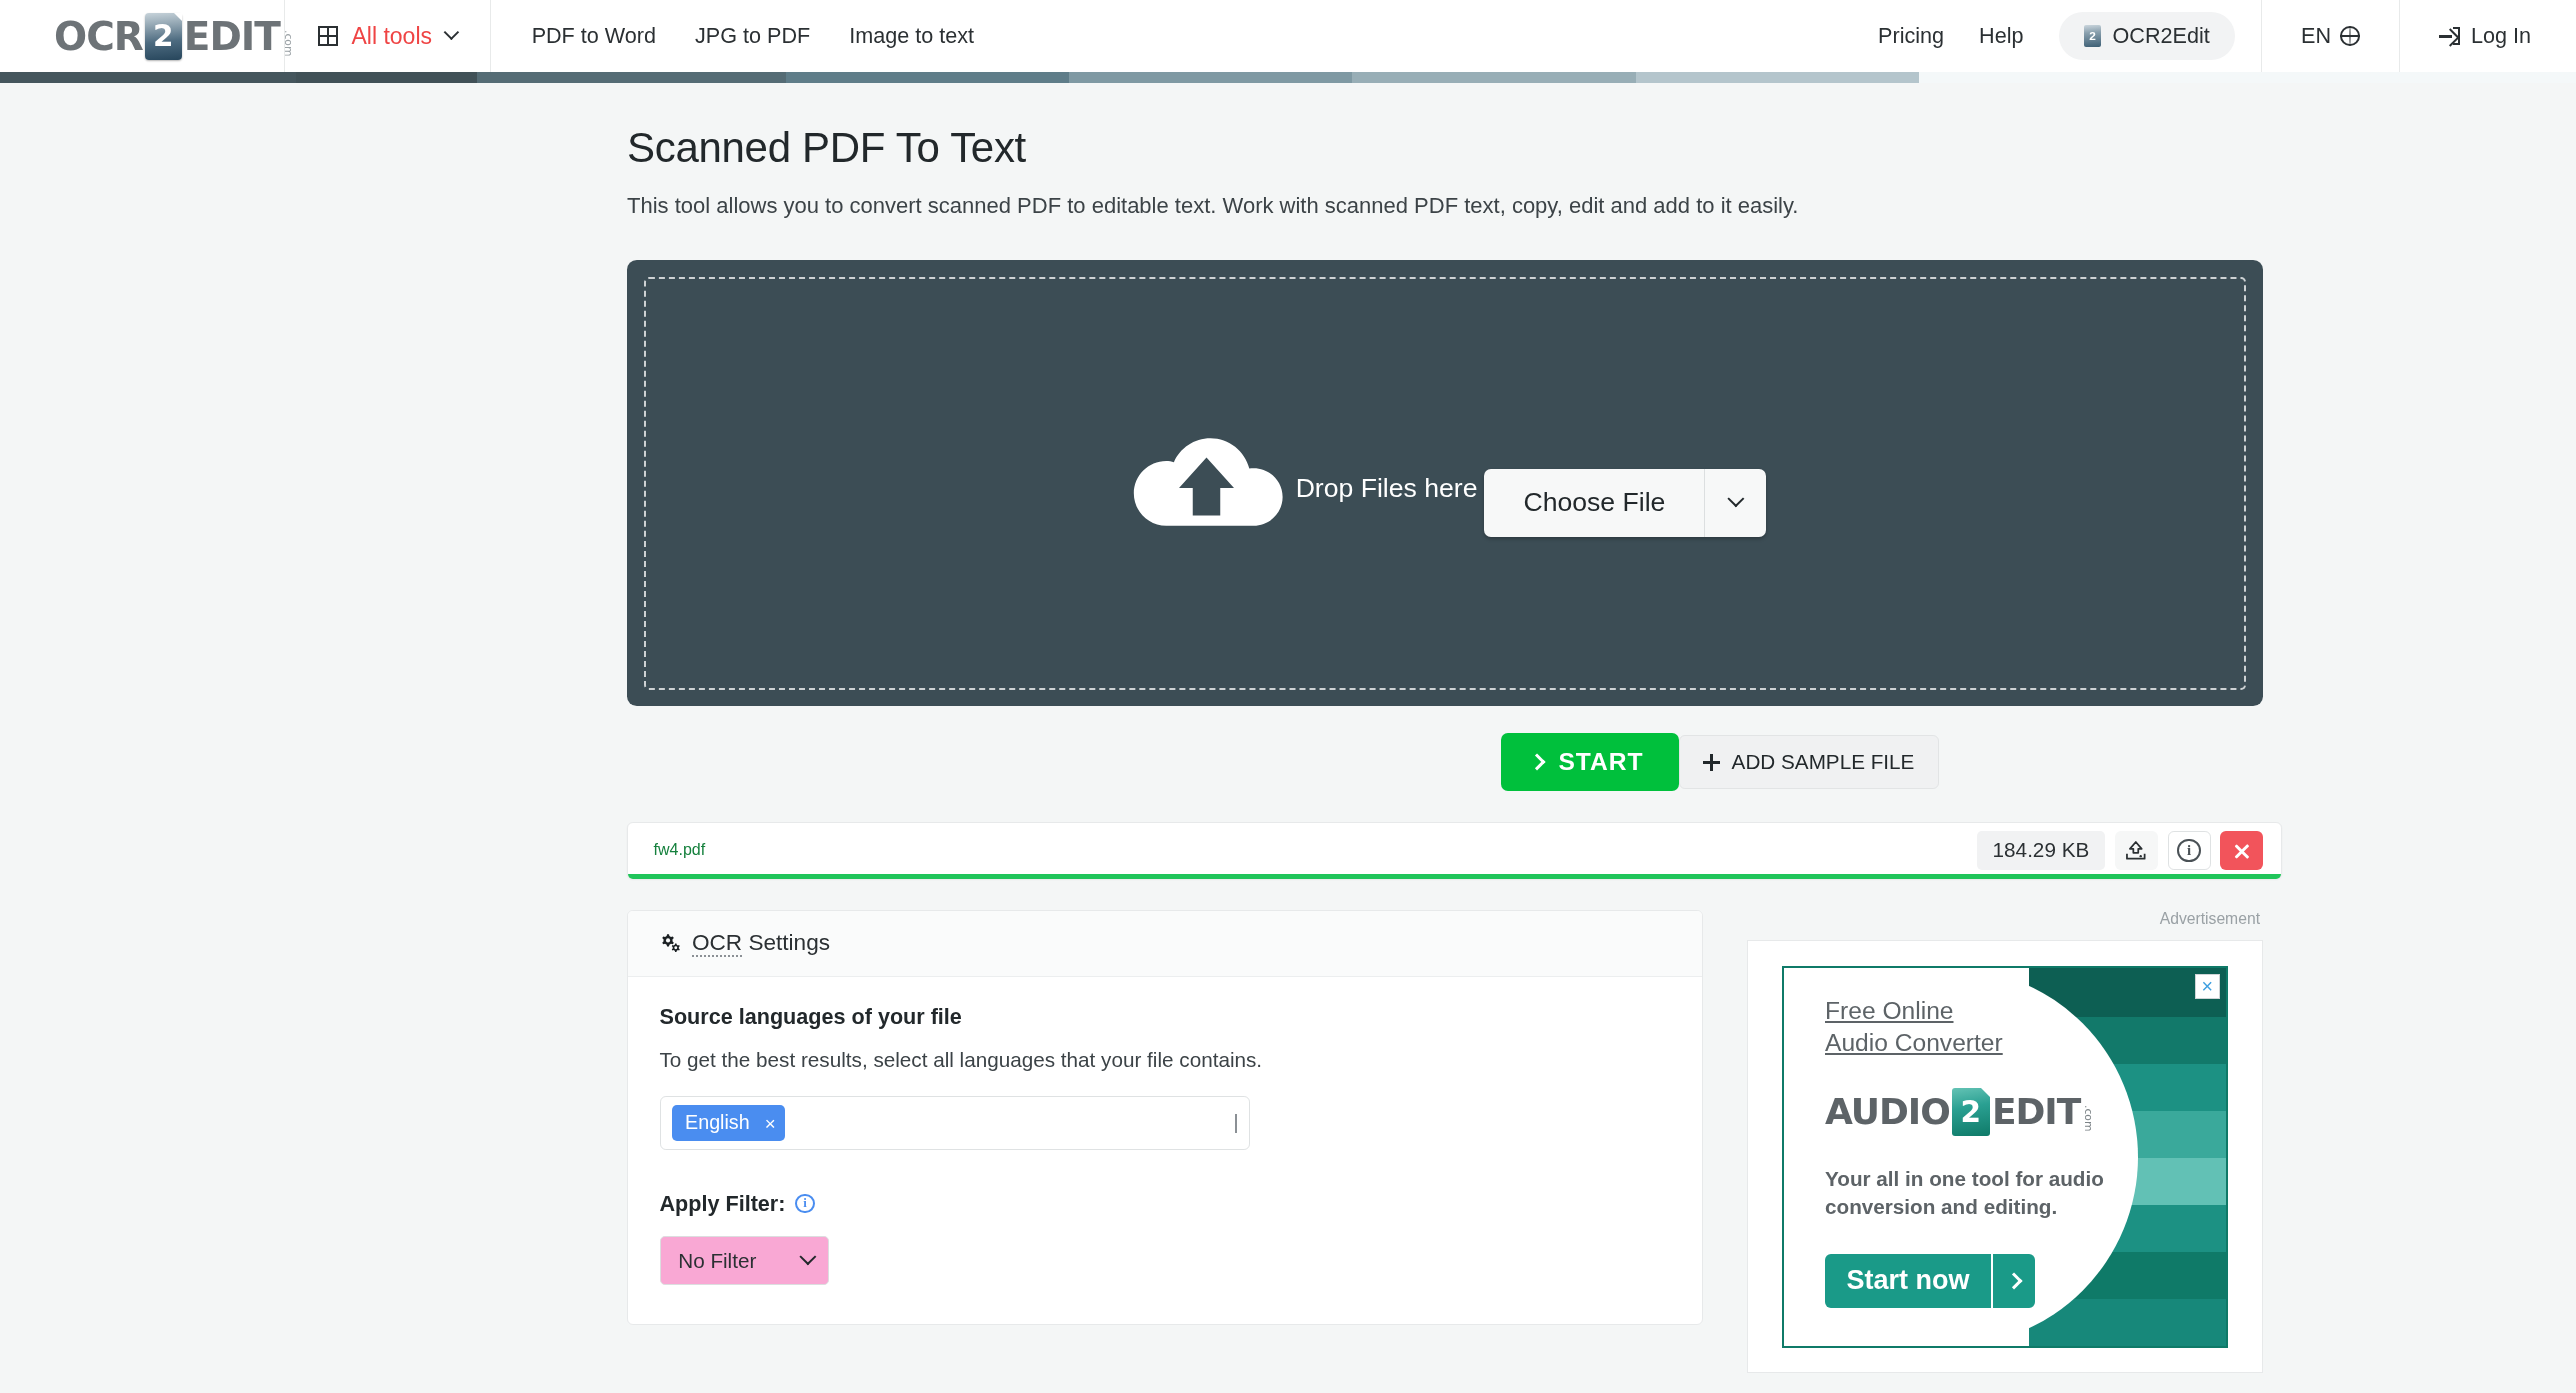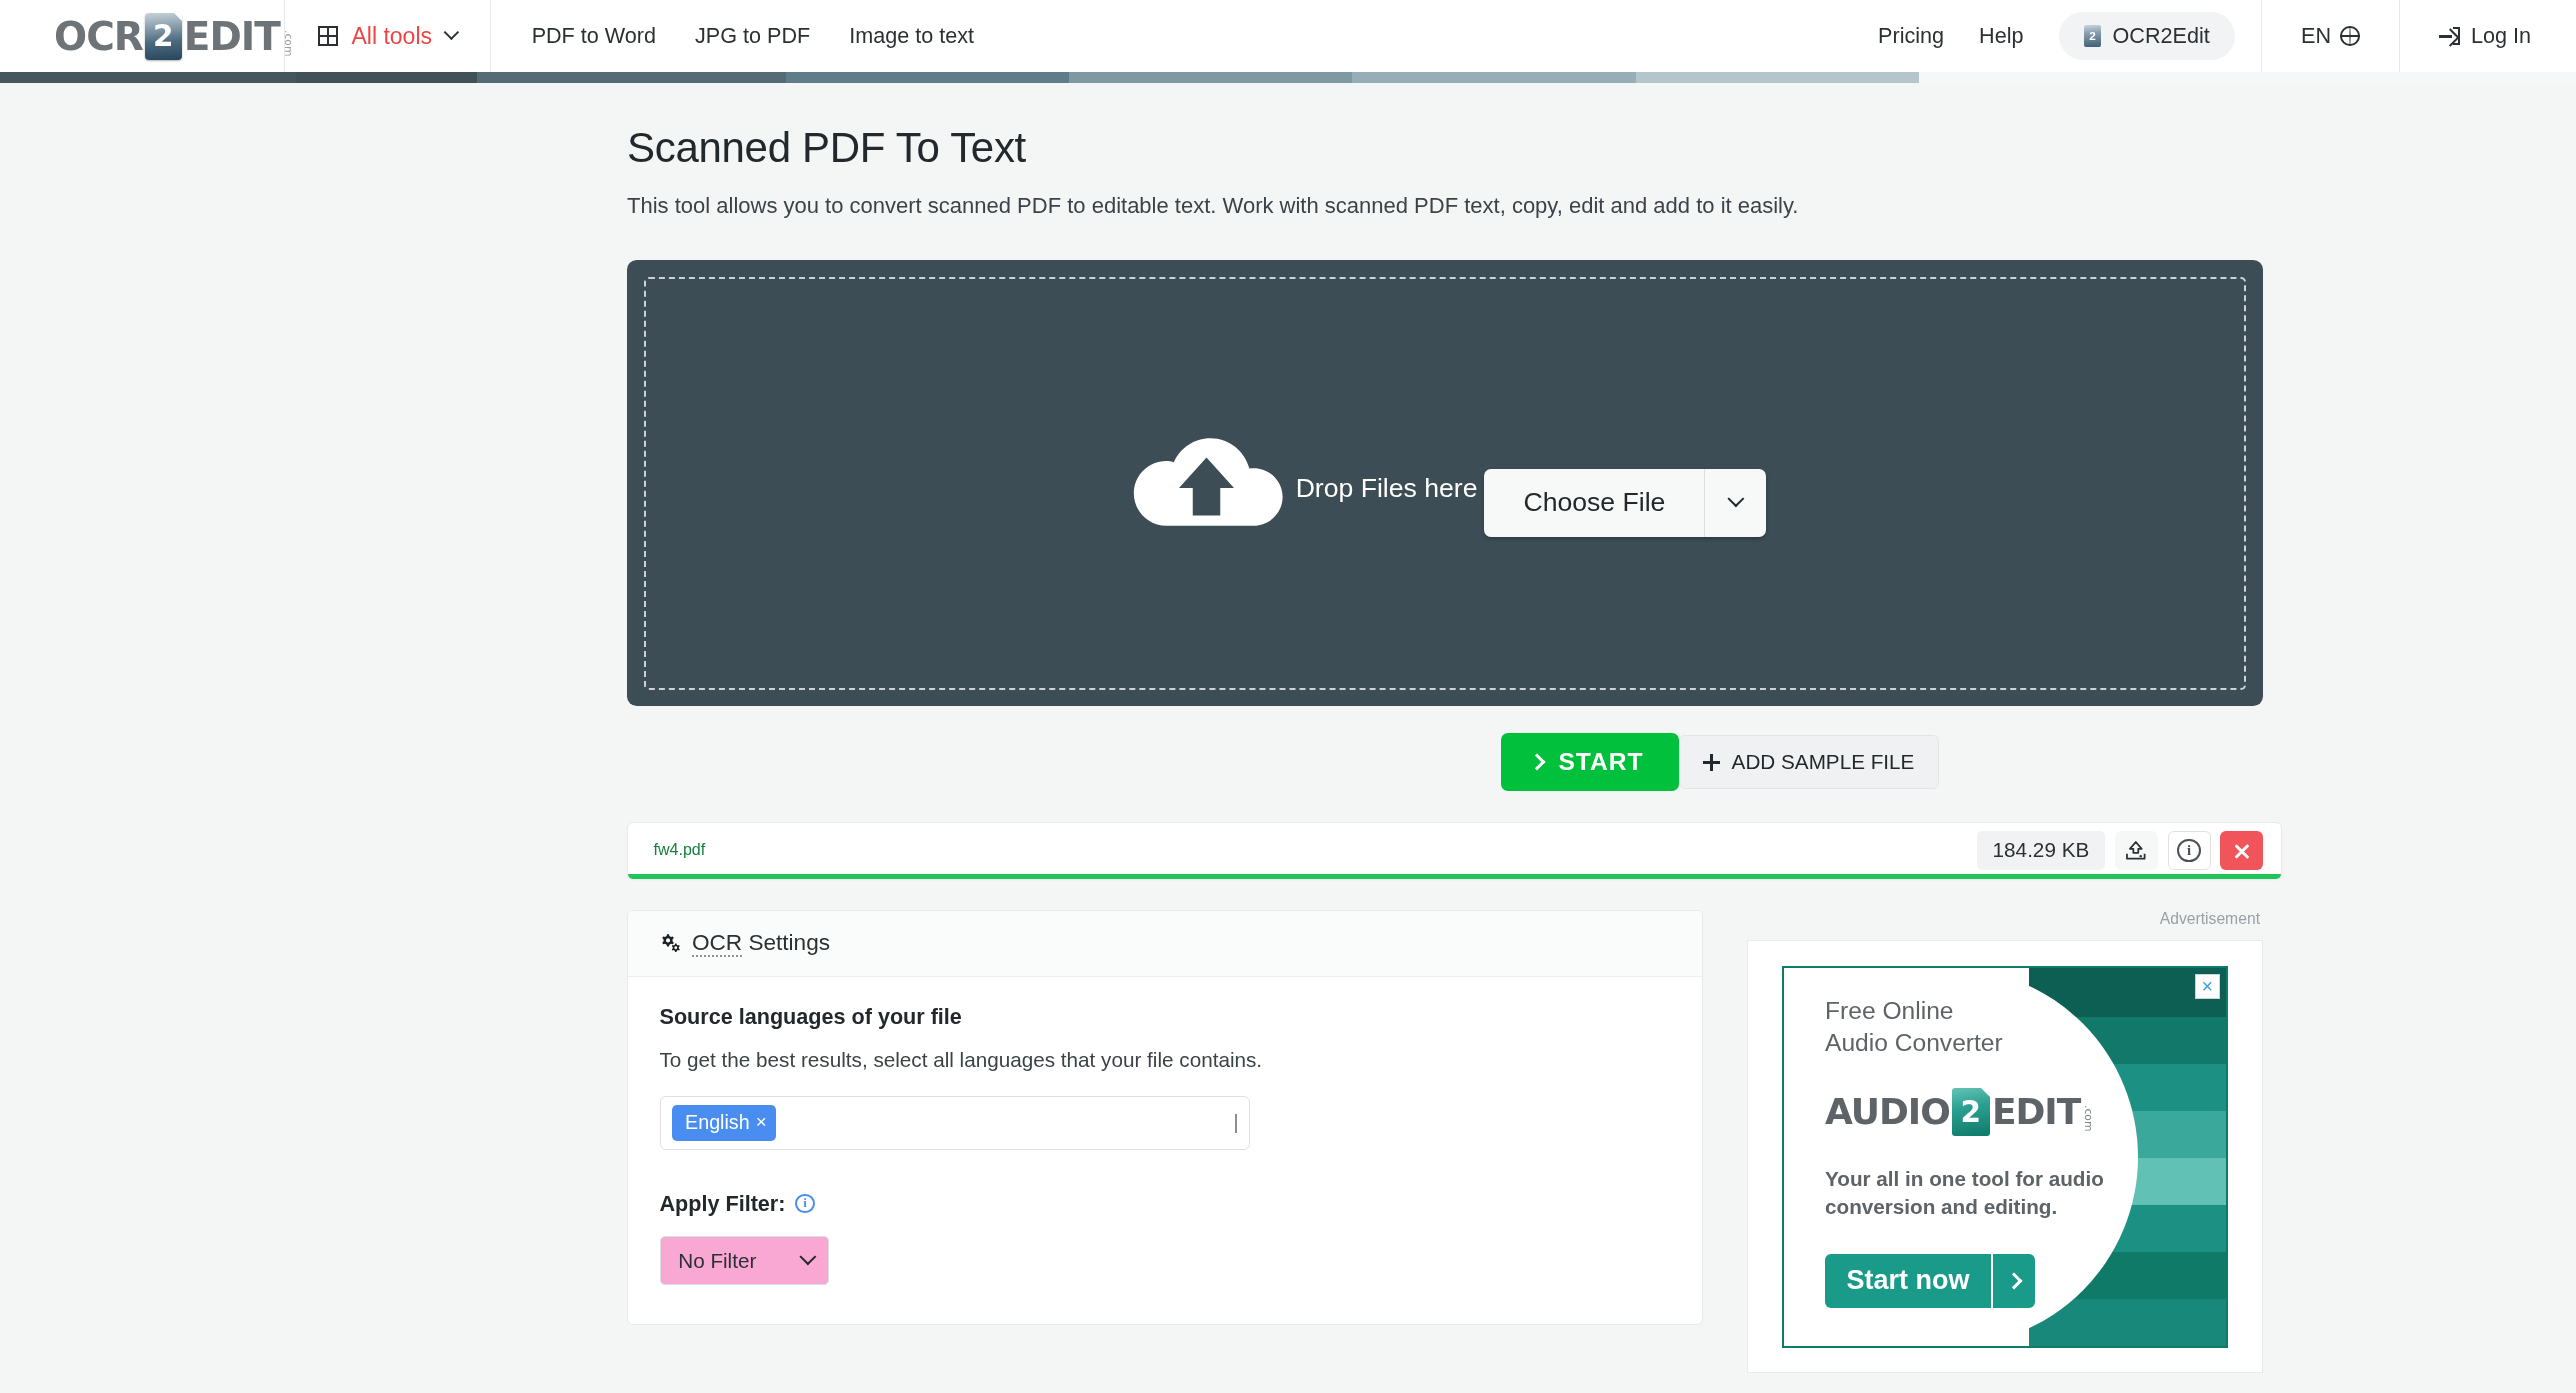--- a/index.html
+++ b/index.html
@@ -397,22 +397,22 @@
     background: #fff;
     cursor: pointer;
   }
   .chip {
     background: #4a8df0;
     color: #fff;
     border-radius: 4.9px;
     font-size: 19.7px;
     padding: 5.9px 9.8px 6.9px 12.8px;
     display: flex;
-    align-items: center;
-    gap: 6px;
+    align-items: flex-end;
+    gap: 15px;
   }
   .chip-x { font-size: 18.7px; line-height: 1; cursor: pointer; }
   .ms-arrow { margin-left: auto; }
   .chev-gray {
     width: 9.8px; height: 9.8px;
     border-right: 2px solid #8b9095;
     border-bottom: 2px solid #8b9095;
     transform: rotate(45deg) translate(-2px,-2px);
   }
   .filter-label {
@@ -490,21 +490,21 @@
   .ad-bands { position: absolute; right: 0; top: 0; width: 197px; height: 100%; }
   .ad-bands span { display: block; width: 100%; }
   .ad-white {
     position: absolute; left: 0; top: 0;
     width: 354px; height: 100%;
     background: #ffffff;
     border-radius: 0 226px 226px 0;
     z-index: 2;
   }
   .ad-content { position: relative; z-index: 3; padding: 27.5px 0 0 41px; }
-  .ad-h { font-size: 24.6px; color: #5d6367; line-height: 1.28; font-family: "Liberation Sans", sans-serif; }
+  .ad-h { font-size: 24.6px; color: #5d6367; line-height: 1.28; font-family: "Liberation Sans", sans-serif; text-decoration: underline; }
   .ad-logo {
     display: flex; align-items: center; margin-top: 29.5px;
   }
   .ad-logo-text {
     font-size: 36px; font-weight: bold; color: #5d6367; letter-spacing: -1px;
     font-family: "DejaVu Sans", sans-serif;
   }
   .ad-logo-badge {
     width: 38px; height: 48px; margin: 0 2px;
     background: linear-gradient(170deg, #64c3b5 0%, #2aa092 40%, #0f7a68 100%);

